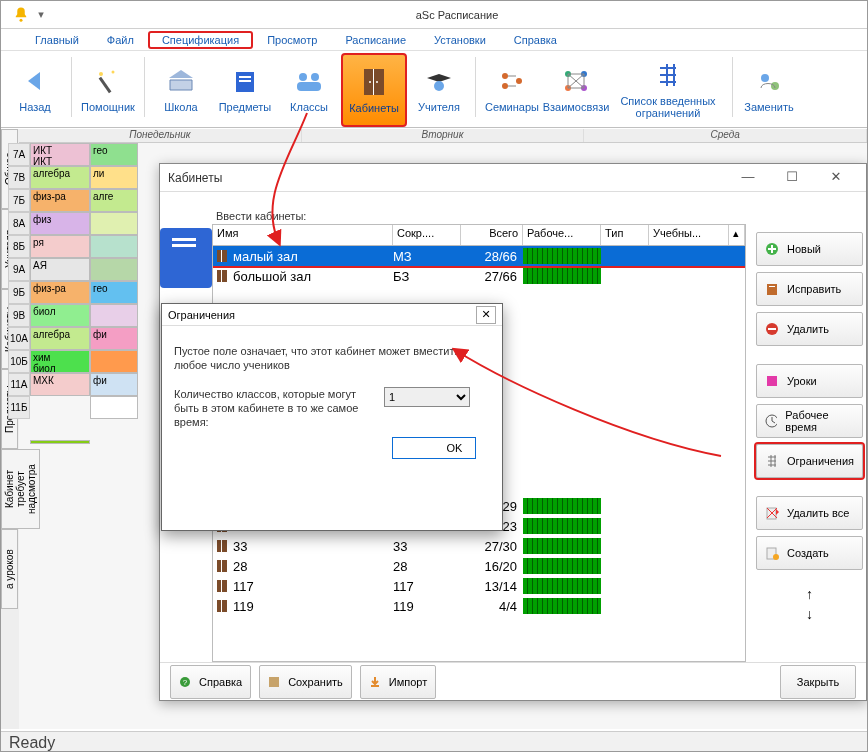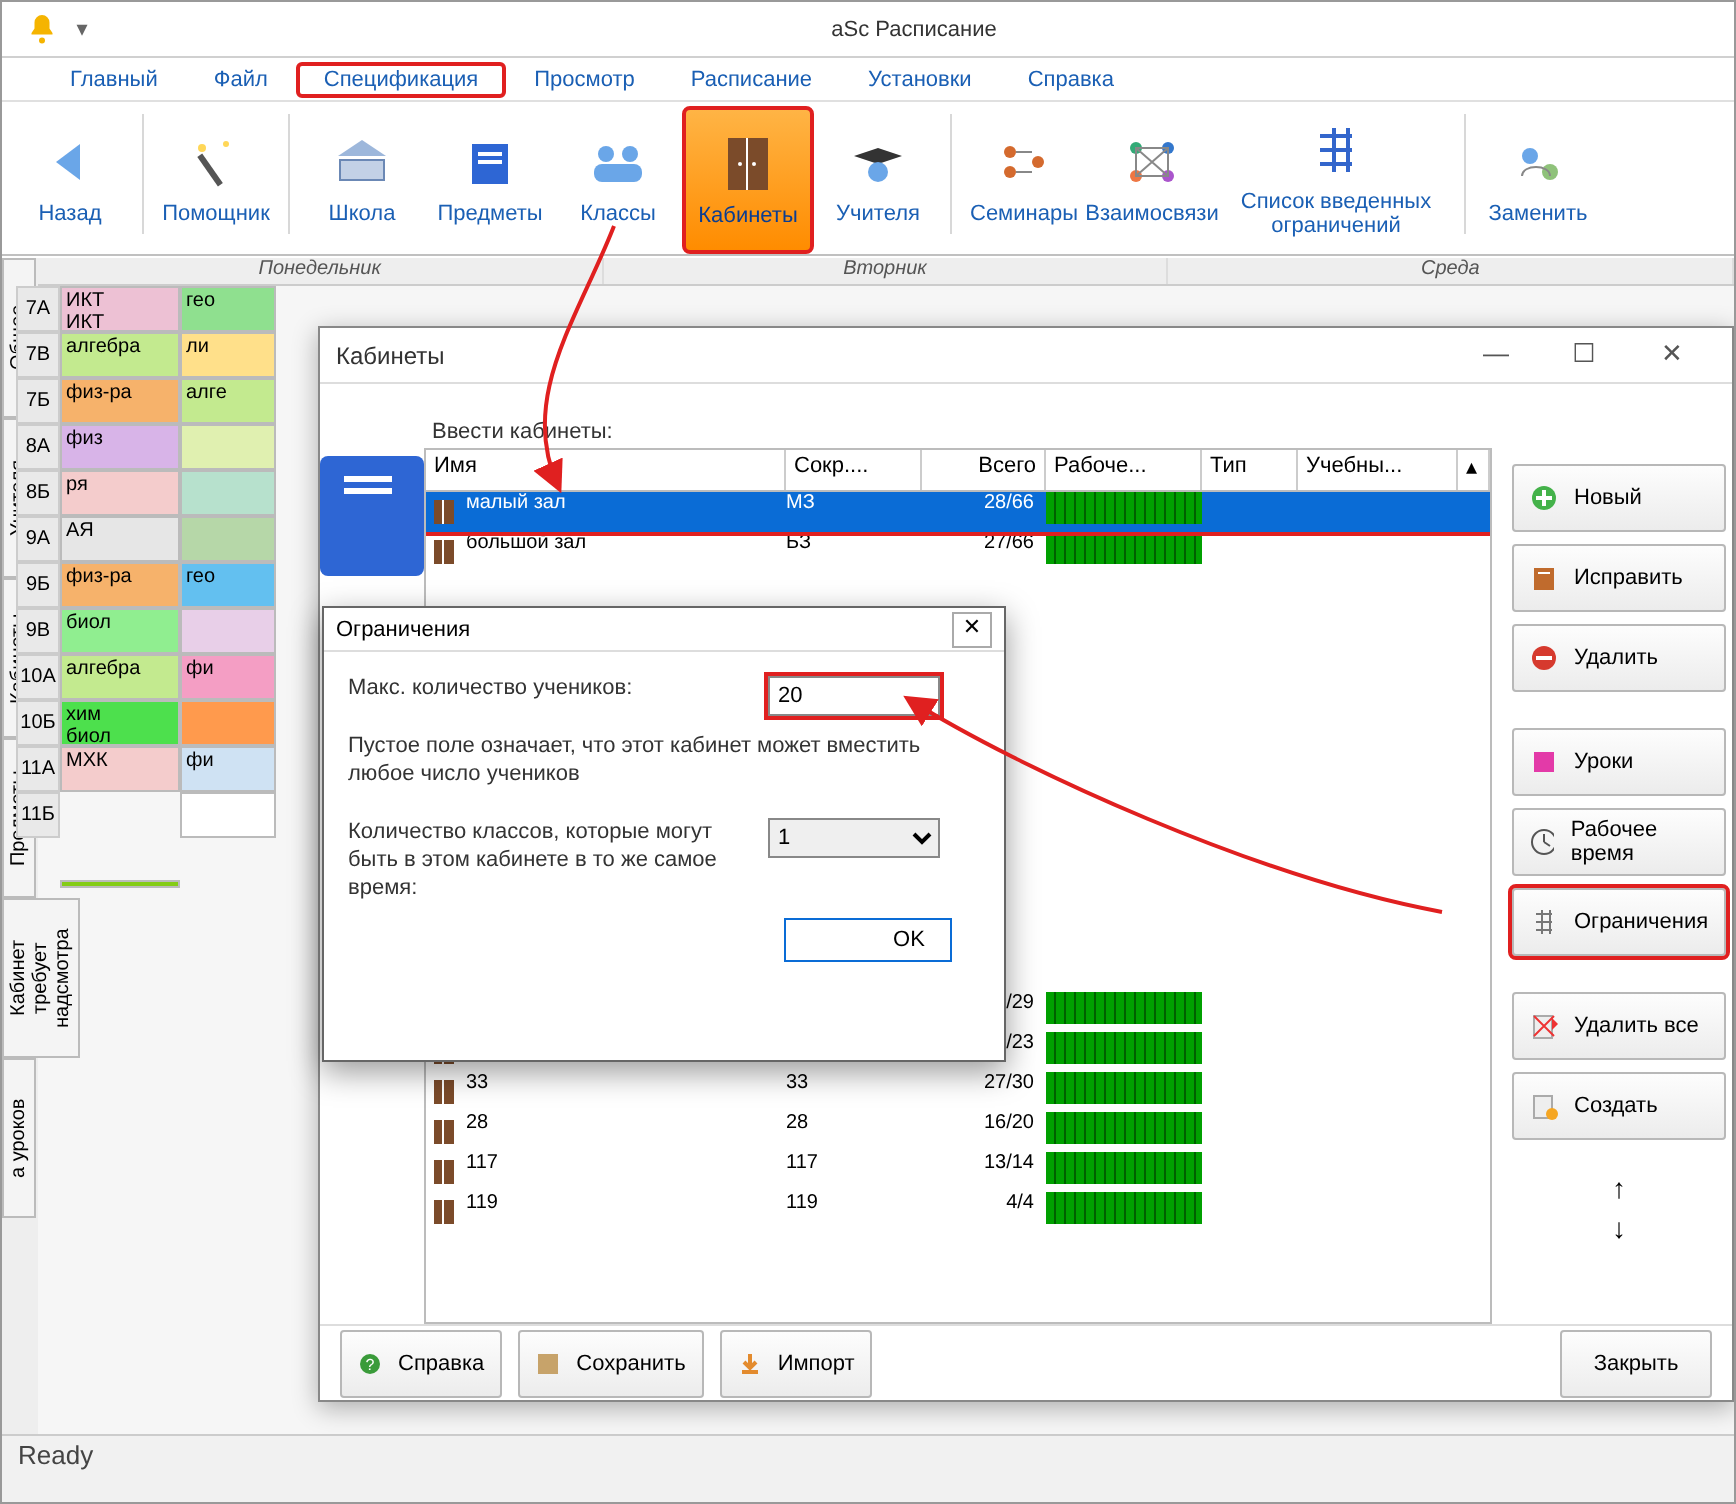--- a/index.html
+++ b/index.html
@@ -45,21 +45,21 @@
 .leftp { width:96px; padding: 36px 0 0 0; display:flex; justify-content:center; }
 .leftp .book { width:52px; height:60px; background:#2e66d4; border-radius:4px; position:relative;}
 .leftp .book::after{content:"";position:absolute;left:12px; top:10px; width:24px; height:3px; background:#fff; box-shadow: 0 6px 0 #fff;}
 .midp { flex:1; display:flex; flex-direction:column; padding-top: 18px; }
 .midp .lbl { font-size:11px; color:#333; padding-left:4px; margin-bottom:2px;}
 .tblh { display:flex; background:#fff; border:1px solid #bcbcbc; height:22px; font-size:11px; }
 .tblh div{ border-right:1px solid #ccc; padding:2px 4px; }
 .c1{width:180px;} .c2{width:68px;} .c3{width:62px;text-align:right;} .c4{width:78px;} .c5{width:48px;} .c6{width:80px;}
 .arrc{width:16px;border-right:none;}
 .tbody { border:1px solid #bcbcbc; border-top:none; flex:1; overflow:auto; }
-.trow { display:flex; height:20px; font-size:10px; }
+.trow { display:flex; height:20px; font-size:13px; align-items:center; }
 .trow.sel { background:#0a6cd6; color:#fff; outline:2px solid #e02020; }
 .trow .ic { width:18px; display:flex; align-items:center; justify-content:center;}
 .trow .n{width:162px; padding-left:2px;} .trow .s{width:68px;} .trow .t{width:62px;text-align:right;padding-right:6px;}
 .trow .g{width:78px; height:16px; background: repeating-linear-gradient(90deg,#00a000,#00a000 4px,#006000 4px,#006000 5px), repeating-linear-gradient(0deg,#00a000,#00a000 3px,#006000 3px,#006000 4px);}
 .rightp { width:172px; padding: 40px 10px; display:flex; flex-direction:column; gap:6px; }
 .sbtn { height:26px; border:1px solid #b8b8b8; background:linear-gradient(#fdfdfd,#ececec); display:flex; align-items:center; padding:16px 8px; gap:8px; font-size:11px; cursor:pointer; border-radius:2px;}
 .sbtn.hl { outline:2px solid #e02020; }
 .gap { height: 14px; }
 .botbar { height:38px; border-top:1px solid #ddd; display:flex; align-items:center; padding:0 10px; gap:8px;}
 .botbar .sbtn{height:24px;}
@@ -72,21 +72,21 @@
 .dlg-lim .tb .t{flex:1;}
 .dlg-lim .tb .x{width:20px;height:18px;border:1px solid #aaa;text-align:center;line-height:14px;cursor:pointer;}
 .dlg-lim .bd { padding: 12px 12px; font-size:11px; color:#333;}
 .dlg-lim .frow{display:flex; align-items:flex-start; margin-bottom:8px;}
 .dlg-lim .lab{width:210px;}
 .dlg-lim input.inp{width:86px;height:20px;border:1px solid #888; outline:2px solid #e02020; padding:0 4px; font-size:11px;}
 .dlg-lim select{width:86px;height:20px;border:1px solid #888;font-size:11px;}
 .dlg-lim .note{margin: 6px 0 14px 0; line-height:1.3;}
 .dlg-lim .okb{width:84px;height:22px;border:1px solid #0a6cd6;background:#fff;margin-left:218px;cursor:pointer;font-size:11px;padding-left:47px;}
 
-.statusbar { position:absolute; left:0; right:0; bottom:0; height:34px; background:#f1f1f1; border-top:1px solid #ccc; font-size:13px; color:#444; padding:2px 8px;}
+.statusbar { position:absolute; left:0; right:0; bottom:0; height:20px; background:#f1f1f1; border-top:1px solid #ccc; font-size:16px; color:#444; padding:2px 8px;}
 
 
 .arrow { position:absolute; z-index:20; pointer-events:none; }
 
 
 svg{display:block;}
 </style>
 </head>
 <body>
 
@@ -519,24 +519,20 @@
         </div>
     </div>
   </div>
 
   <div class="dlg-lim">
     <div class="tb">
       <span class="t">Ограничения</span>
       <span class="x">✕</span>
     </div>
     <div class="bd">
-      <div class="frow">
-        <span class="lab">Макс. количество учеников:</span>
-        <input class="inp" value="20" style="">
-      </div>
       <div class="note">Пустое поле означает, что этот кабинет может вместить любое число учеников</div>
       <div class="frow">
         <span class="lab" style="line-height:1.3">Количество классов, которые могут быть в этом кабинете в то же самое время:</span>
         <select><option>1</option></select>
       </div>
       <button class="okb">OK</button>
     </div>
   </div>
 
   <svg class="arrow" style="left:228px; top:108px;" width="120" height="140">

